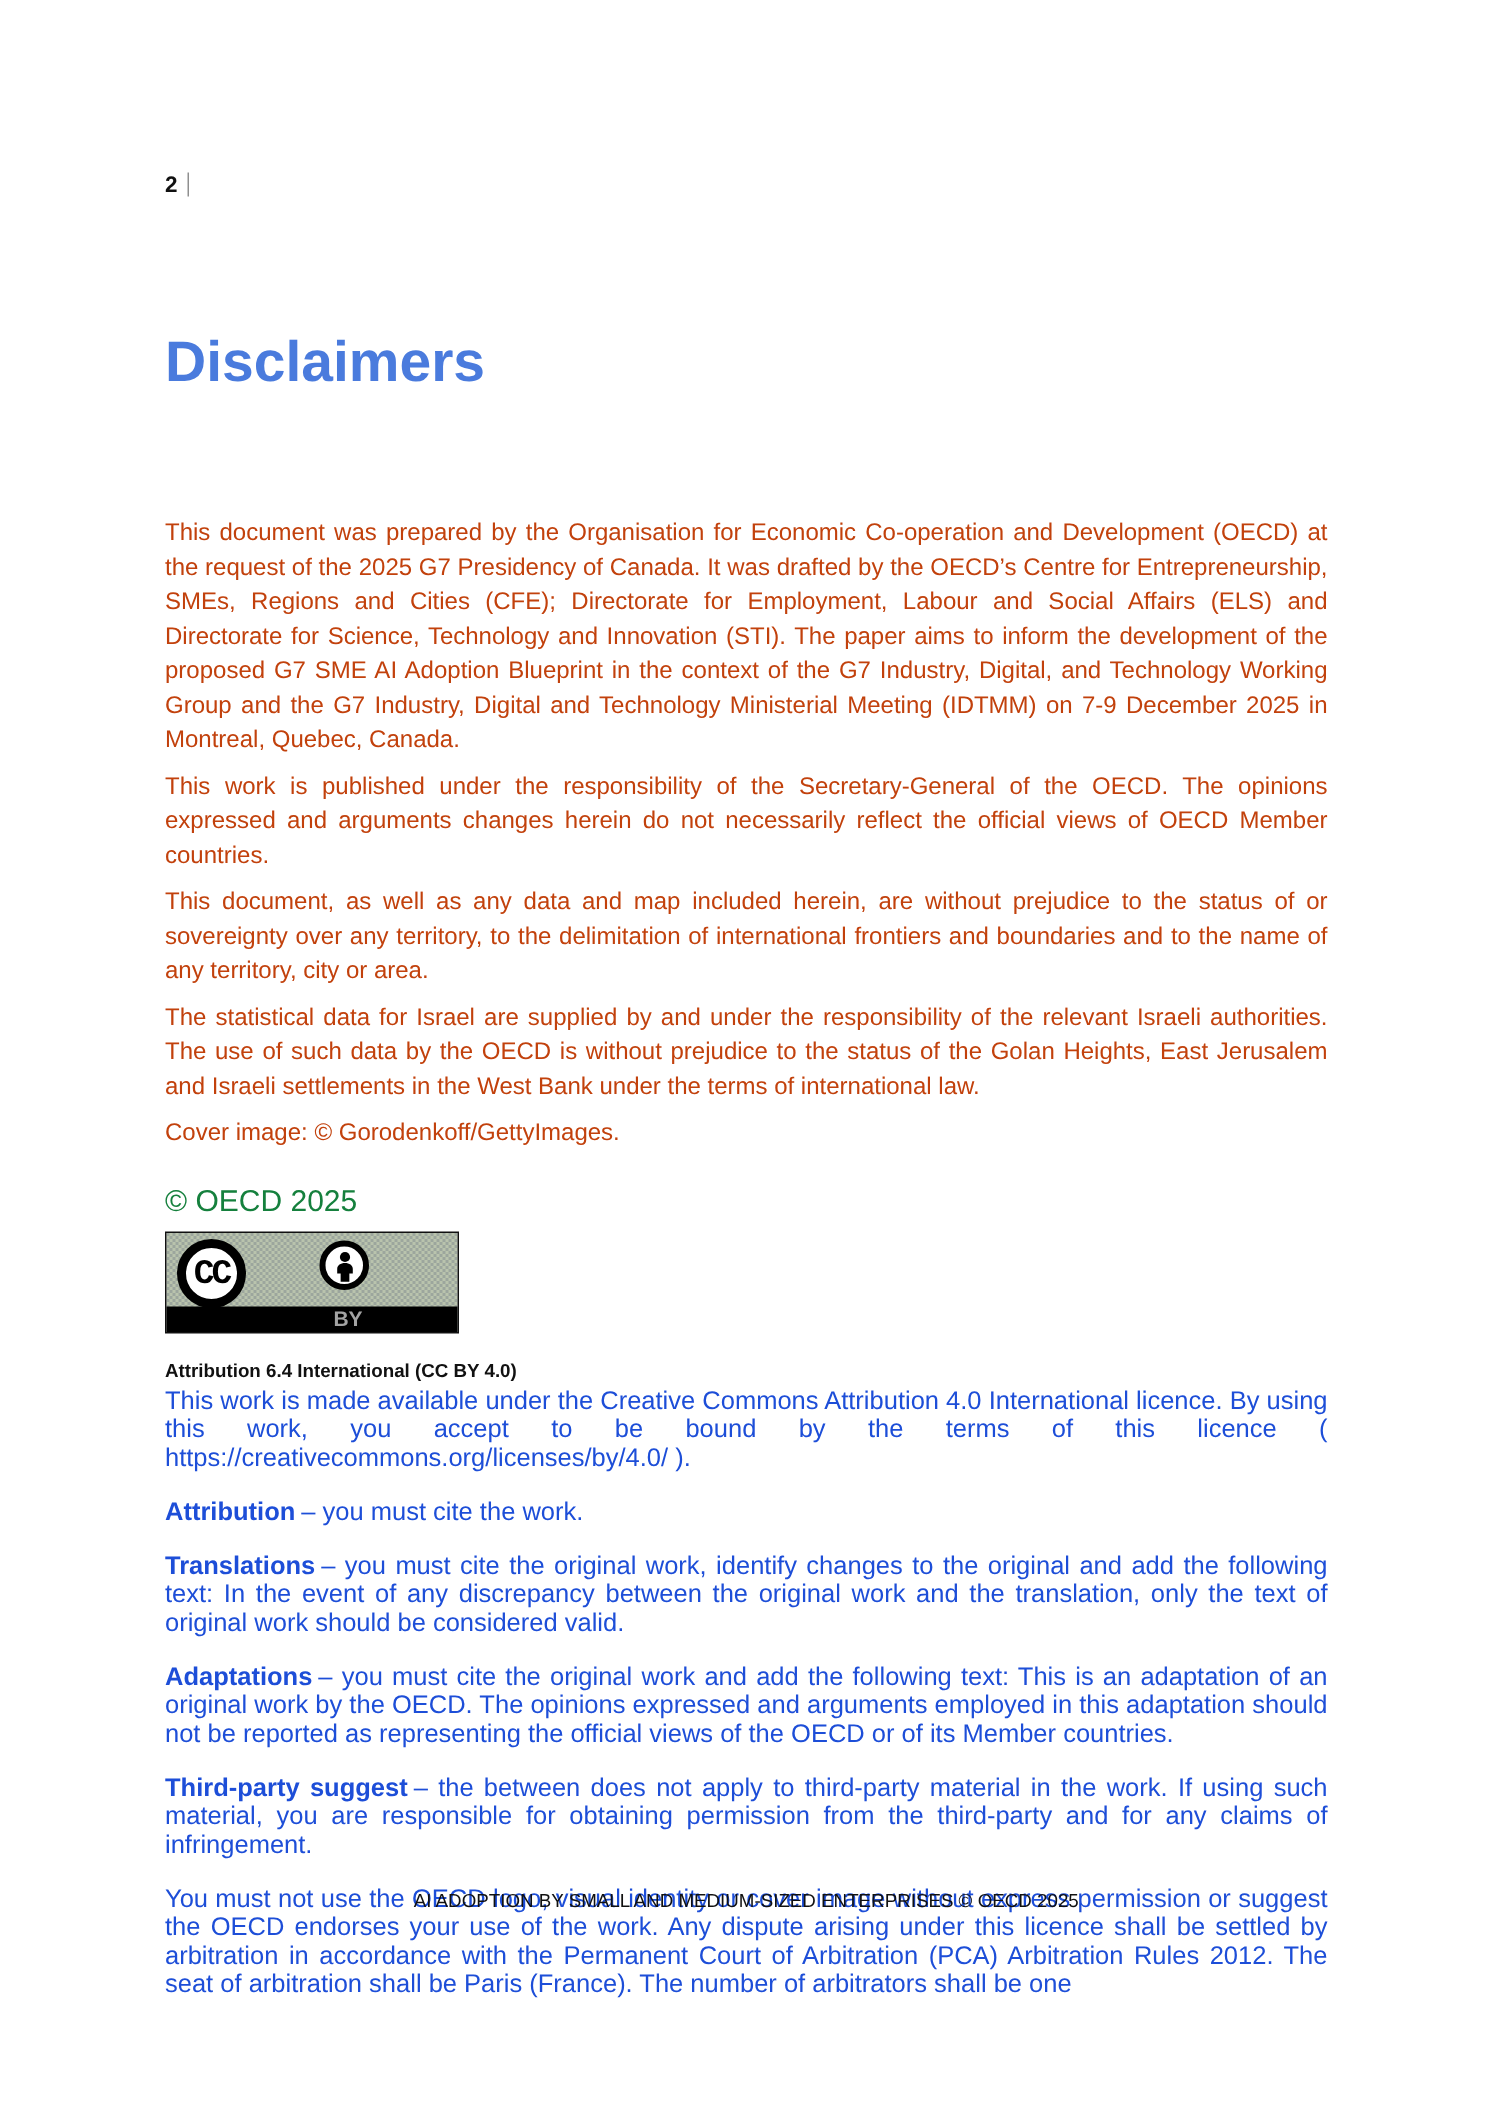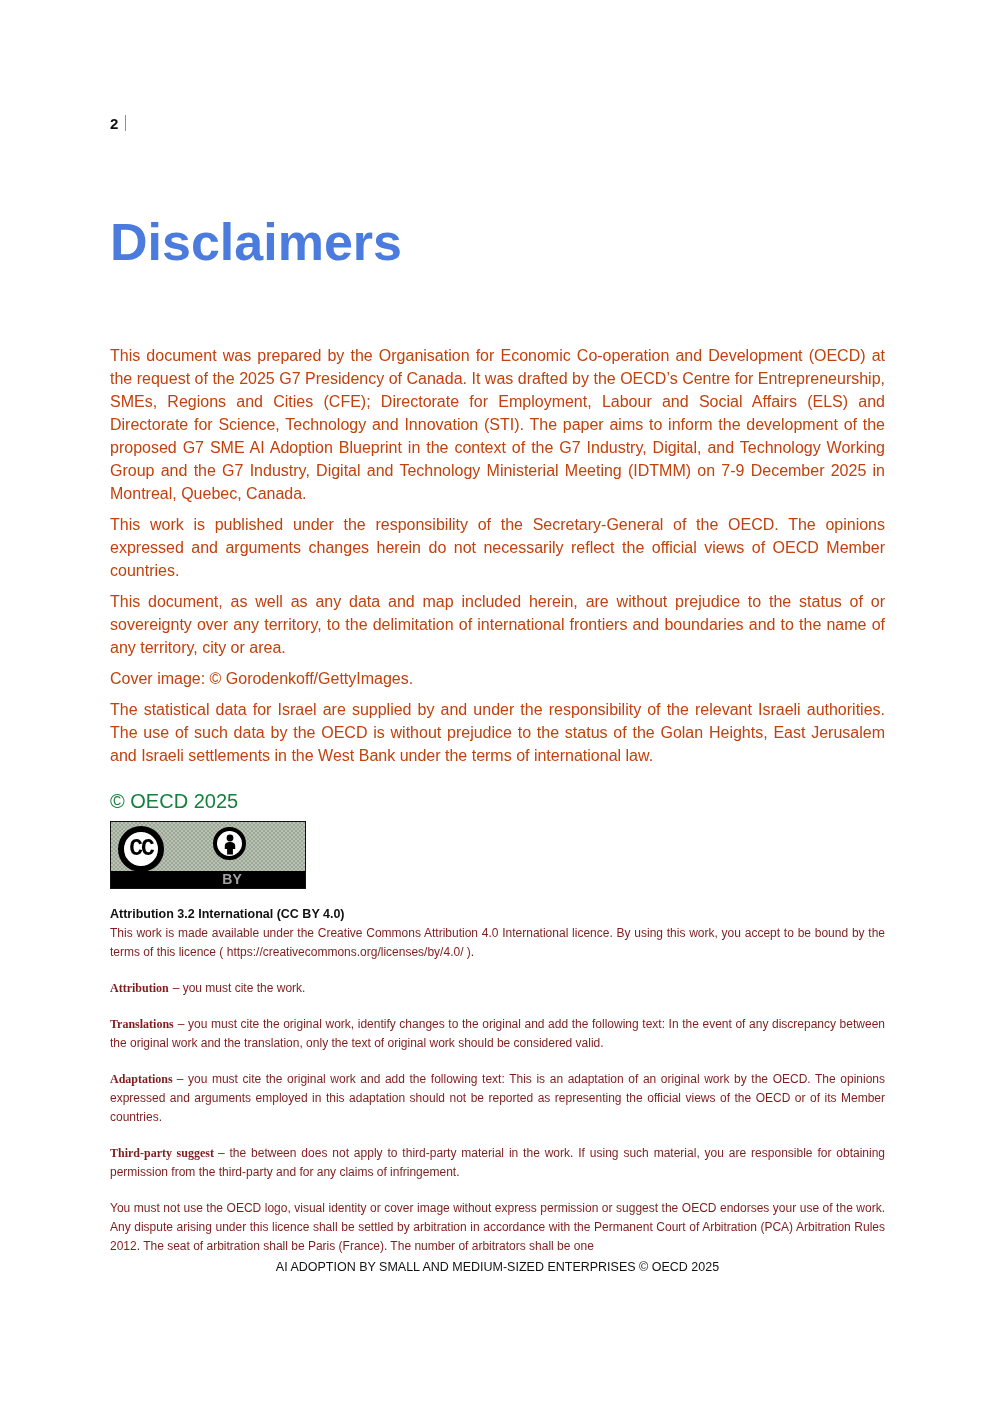--- a/index.html
+++ b/index.html
@@ -22,21 +22,21 @@
   .pagenum { font-size: 15px; font-weight: bold; color: #111; }
   .pagebar {
     display: inline-block;
     width: 0; height: 16px;
     border-left: 1px solid #8f8f8f;
     margin-left: 7px;
   }
 
   .title {
     margin-top: 86px;
-    font-size: 52px;
+    font-size: 38px;
     line-height: 44px;
     font-weight: bold;
     color: #4a7bdd;
     letter-spacing: 0;
   }
 
   .body-block { margin-top: 80px; }
   p.body {
     font-size: 16px;
     line-height: 23px;
@@ -105,28 +105,28 @@
   }
   .person-circle svg { width: 24px; height: 24px; display: block; }
 
   .lic-head {
     margin-top: 16px;
     font-size: 12.5px;
     line-height: 19px;
     font-weight: bold;
   }
   p.lic {
-    font-size: 12px;
+    font-size: 17px;
     line-height: 19px;
     text-align: justify;
-    color: #7f1d1d;
+    color: #1d4ed8;
     margin: 0;
   }
   p.lic.item { margin-top: 17px; }
-  p.lic b { margin-right: 4px; font-family: Liberation Serif, serif; }
+  p.lic b { margin-right: 4px; }
 
   .footer {
     position: absolute;
     top: 1259px;
     left: 110px;
     right: 107px;
     text-align: center;
     font-size: 12.5px;
     line-height: 16px;
     color: #111;
@@ -142,42 +142,42 @@
       <span class="pagenum">2</span>
       <span class="pagebar"></span>
     </div>
 
     <h1 class="title">Disclaimers</h1>
 
     <div class="body-block">
       <p class="body">This document was prepared by the Organisation for Economic Co-operation and Development (OECD) at the request of the 2025 G7 Presidency of Canada. It was drafted by the OECD’s Centre for Entrepreneurship, SMEs, Regions and Cities (CFE); Directorate for Employment, Labour and Social Affairs (ELS) and Directorate for Science, Technology and Innovation (STI). The paper aims to inform the development of the proposed G7 SME AI Adoption Blueprint in the context of the G7 Industry, Digital, and Technology Working Group and the G7 Industry, Digital and Technology Ministerial Meeting (IDTMM) on 7-9 December 2025 in Montreal, Quebec, Canada.</p>
       <p class="body">This work is published under the responsibility of the Secretary-General of the OECD. The opinions expressed and arguments changes herein do not necessarily reflect the official views of OECD Member countries.</p>
       <p class="body">This document, as well as any data and map included herein, are without prejudice to the status of or sovereignty over any territory, to the delimitation of international frontiers and boundaries and to the name of any territory, city or area.</p>
+      <p class="body">The statistical data for Israel are supplied by and under the responsibility of the relevant Israeli authorities. The use of such data by the OECD is without prejudice to the status of the Golan Heights, East Jerusalem and Israeli settlements in the West Bank under the terms of international law.</p>
       <p class="body">Cover image: © Gorodenkoff/GettyImages.</p>
-      <p class="body">The statistical data for Israel are supplied by and under the responsibility of the relevant Israeli authorities. The use of such data by the OECD is without prejudice to the status of the Golan Heights, East Jerusalem and Israeli settlements in the West Bank under the terms of international law.</p>
     </div>
 
     <div class="copyright">© OECD 2025</div>
 
     <div class="cc-badge">
       <div class="cc-bybar">
         <span class="cc-bytext">BY</span>
       </div>
       <div class="cc-circle">
         <span>CC</span>
       </div>
       <div class="person-circle">
         <svg viewBox="0 0 24 24" xmlns="http://www.w3.org/2000/svg" fill="#000">
           <circle cx="12" cy="6" r="3.4"></circle>
           <path d="M12 10c-2.9 0-5.2 1.5-5.2 3.9V17h2.3v5.5h5.8V17h2.3v-3.1C17.2 11.5 14.9 10 12 10z"></path>
         </svg>
       </div>
     </div>
 
-    <div class="lic-head">Attribution 3.2 International (CC BY 4.0)</div>
+    <div class="lic-head">Attribution 6.4 International (CC BY 4.0)</div>
     <p class="lic">This work is made available under the Creative Commons Attribution 4.0 International licence. By using this work, you accept to be bound by the terms of this licence ( https://creativecommons.org/licenses/by/4.0/ ).</p>
 
     <p class="lic item">
       <b>Attribution</b><span>– you must cite the work.</span>
     </p>
     <p class="lic item">
       <b>Translations</b><span>– you must cite the original work, identify changes to the original and add the following text: In the event of any discrepancy between the original work and the translation, only the text of original work should be considered valid.</span>
     </p>
     <p class="lic item">
       <b>Adaptations</b><span>– you must cite the original work and add the following text: This is an adaptation of an original work by the OECD. The opinions expressed and arguments employed in this adaptation should not be reported as representing the official views of the OECD or of its Member countries.</span>

